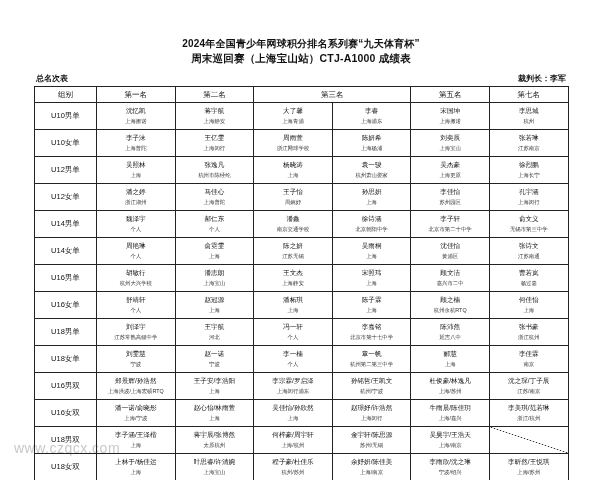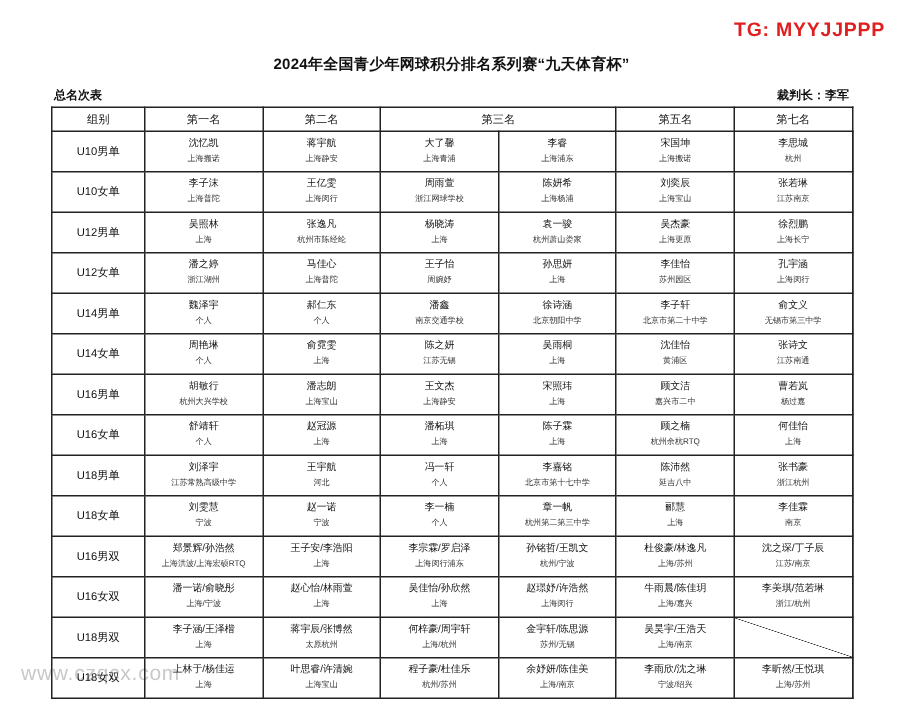--- a/index.html
+++ b/index.html
@@ -126,27 +126,27 @@
     left: 0; top: 0;
     width: 100%; height: 100%;
     background: linear-gradient(to top right, transparent calc(50% - 0.4px), #333 50%, transparent calc(50% + 0.4px));
   }
 </style>
 </head>
 <body>
 
 <div class="page">
 
-  <div class="tg-badge">TG: MYYJJPPP</div>
   <div class="watermark">www.czqcx.com</div>
 
   <div class="doc">
 
     <div class="title-block">
       <div class="title-line1">2024年全国青少年网球积分排名系列赛“九天体育杯”</div>
+      <div class="title-line2">周末巡回赛（上海宝山站）CTJ-A1000 成绩表</div>
     </div>
 
     <div class="subhead">
       <div>总名次表</div>
       <div>裁判长：李军</div>
     </div>
 
     <table class="results">
       <colgroup>
         <col class="c0">

